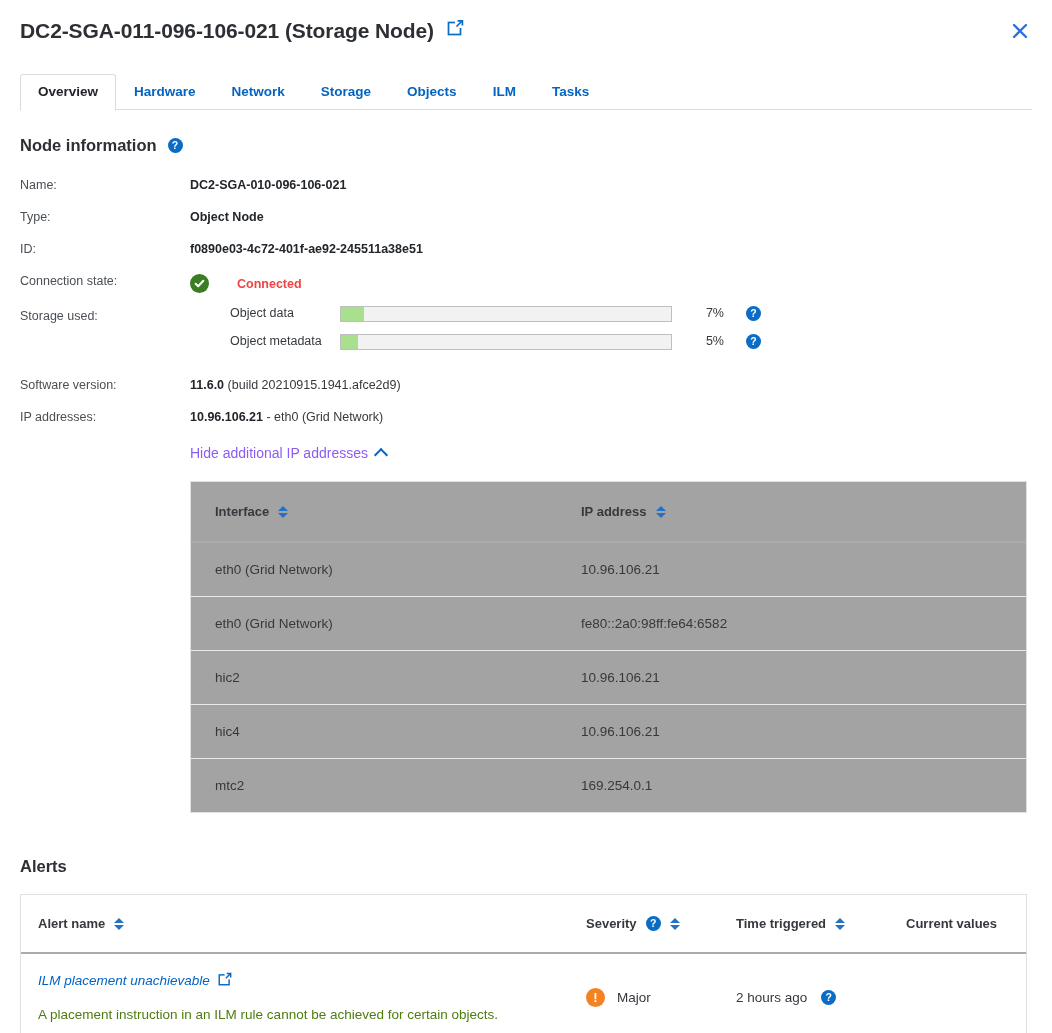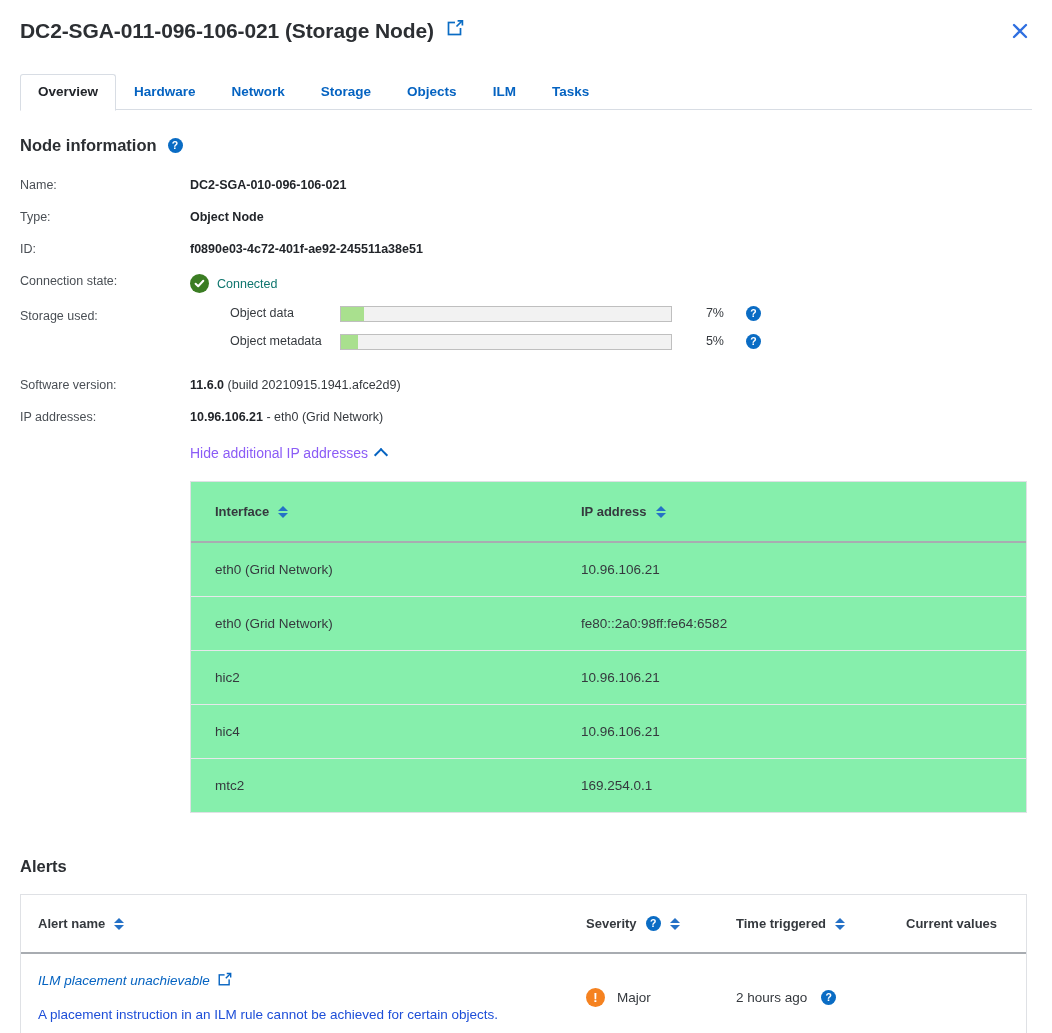--- a/index.html
+++ b/index.html
@@ -116,24 +116,24 @@
     font-weight: bold;
     line-height: 17px;
   }
   .info-value .muted {
     font-weight: normal;
     color: #35393e;
   }
   .conn-state {
     display: flex;
     align-items: center;
-    gap: 8px;
+    gap: 28px;
     font-size: 12.5px;
-    font-weight: normal;
-    color: #0f766e;
+    font-weight: bold;
+    color: #ef4444;
     padding-top: 1px;
   }
 
   
   .storage-rows { margin-top: -2px; }
   .storage-row {
     display: flex;
     align-items: flex-start;
     height: 22px;
     margin-bottom: 6px;
@@ -225,21 +225,21 @@
     border-left: 2px solid #0563c1;
     border-top: 2px solid #0563c1;
     transform: rotate(45deg);
     margin-top: 4px;
   }
 
   
   .ip-table-wrap {
     margin: 18px 25px 0 190px;
     border: 1px solid #dfe1e5;
-    background: #86efac;
+    background: #a3a3a3;
   }
   table { border-collapse: collapse; width: 100%; }
   .ip-table th {
     text-align: left;
     font-size: 13px;
     font-weight: bold;
     color: #35393e;
     padding: 22px 0 22px 0;
     border-bottom: 2px solid #a8acb1;
     vertical-align: middle;
@@ -308,21 +308,21 @@
     font-size: 13.5px;
     display: inline-flex;
     align-items: center;
     gap: 8px;
     cursor: pointer;
     font-style: italic;
   }
   .alert-desc {
     margin-top: 18px;
     font-size: 13.5px;
-    color: #1d4ed8;
+    color: #4d7c0f;
   }
   .sev-cell {
     display: flex;
     align-items: center;
     gap: 12px;
     font-size: 13.5px;
   }
   .time-cell {
     display: flex;
     align-items: center;

